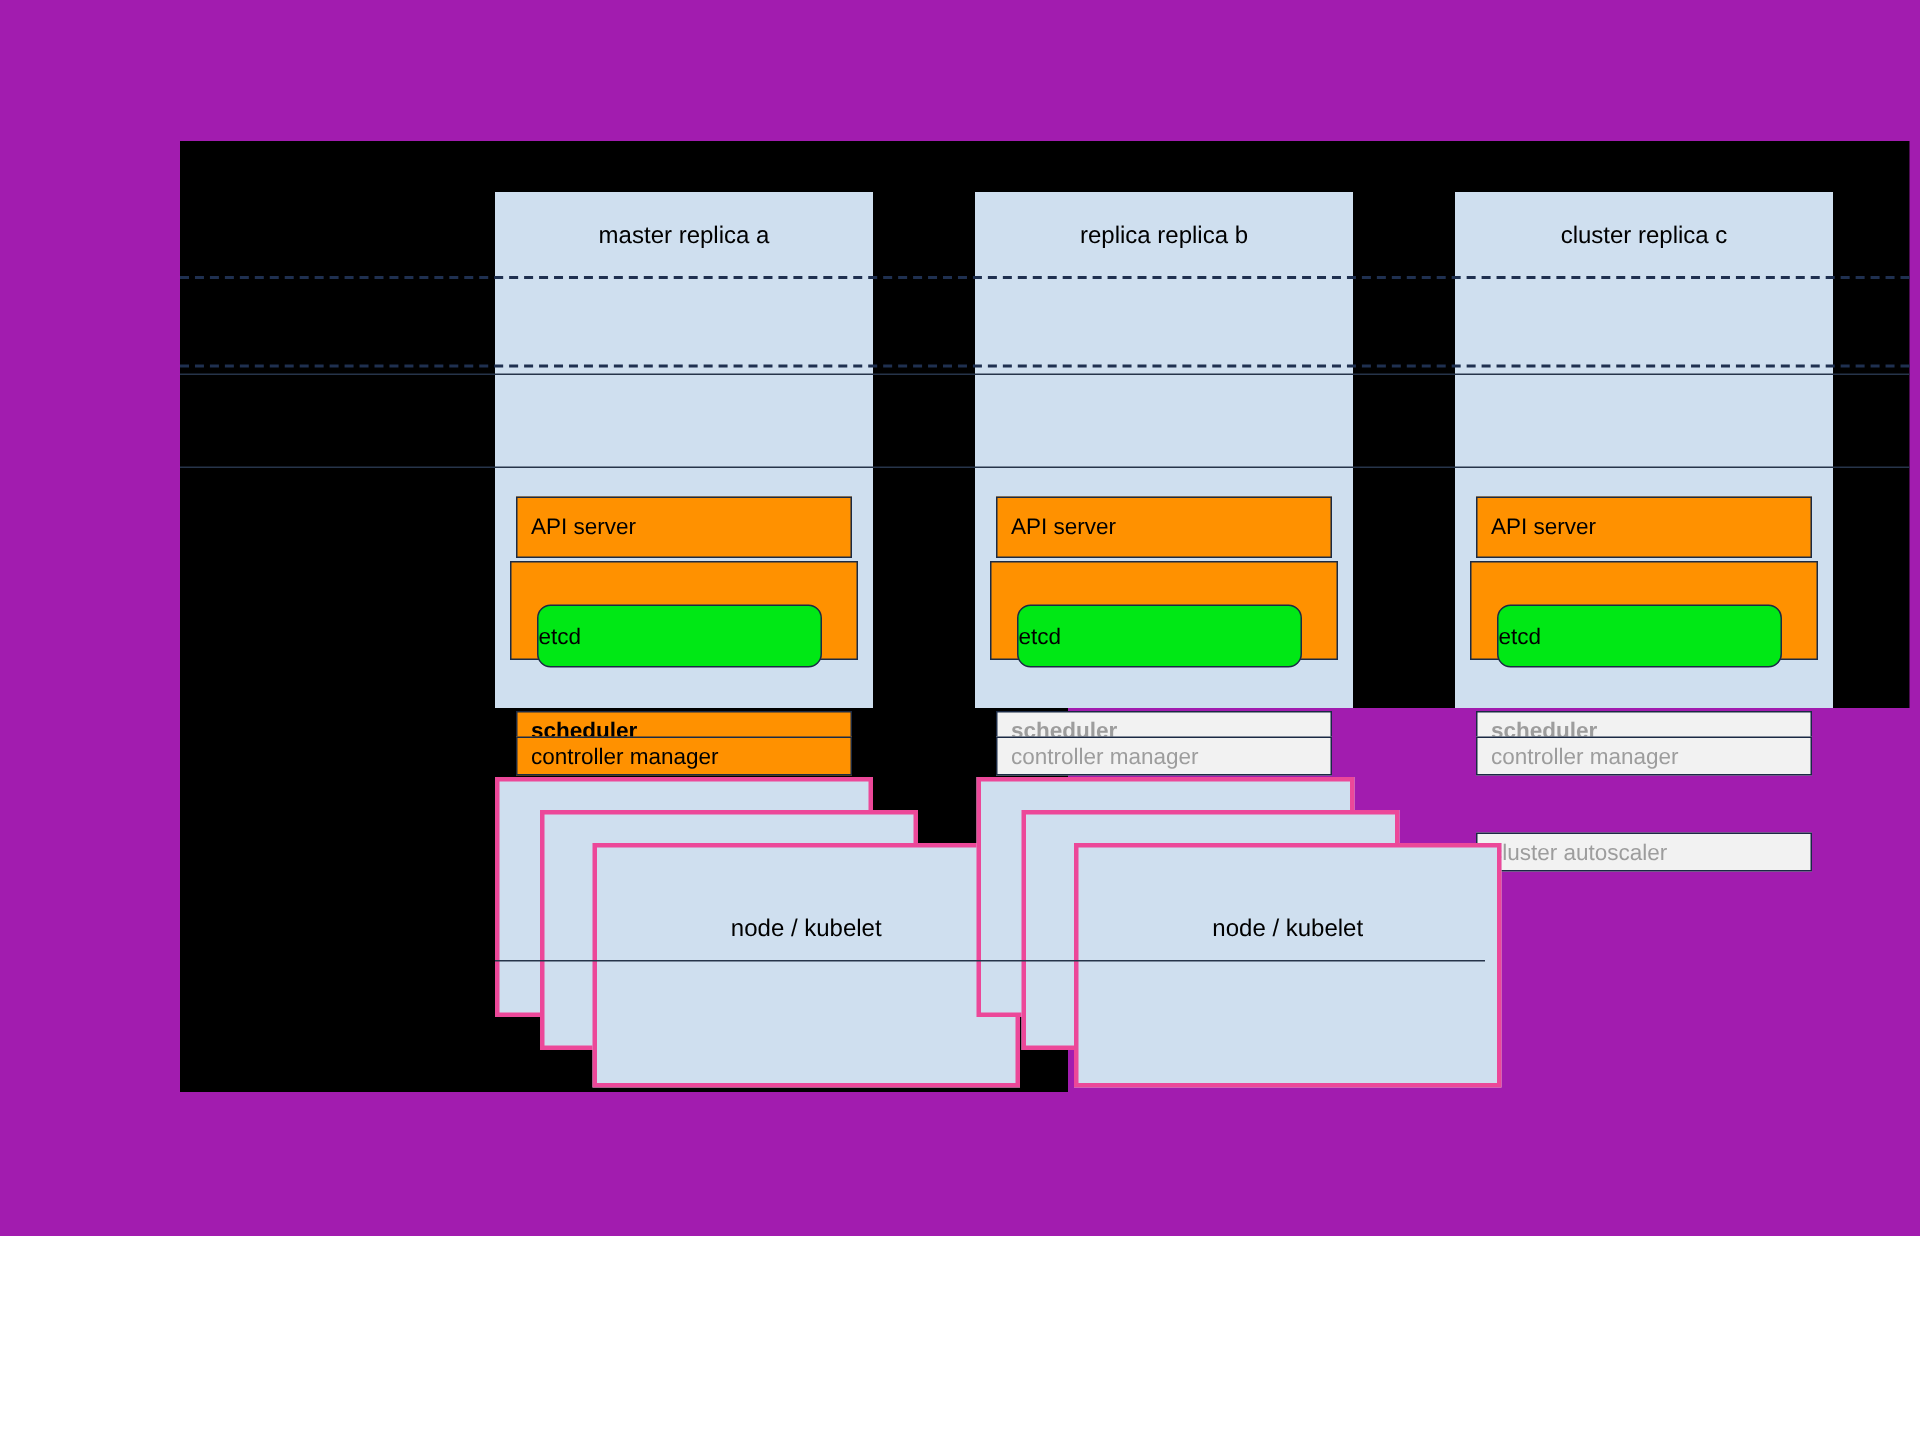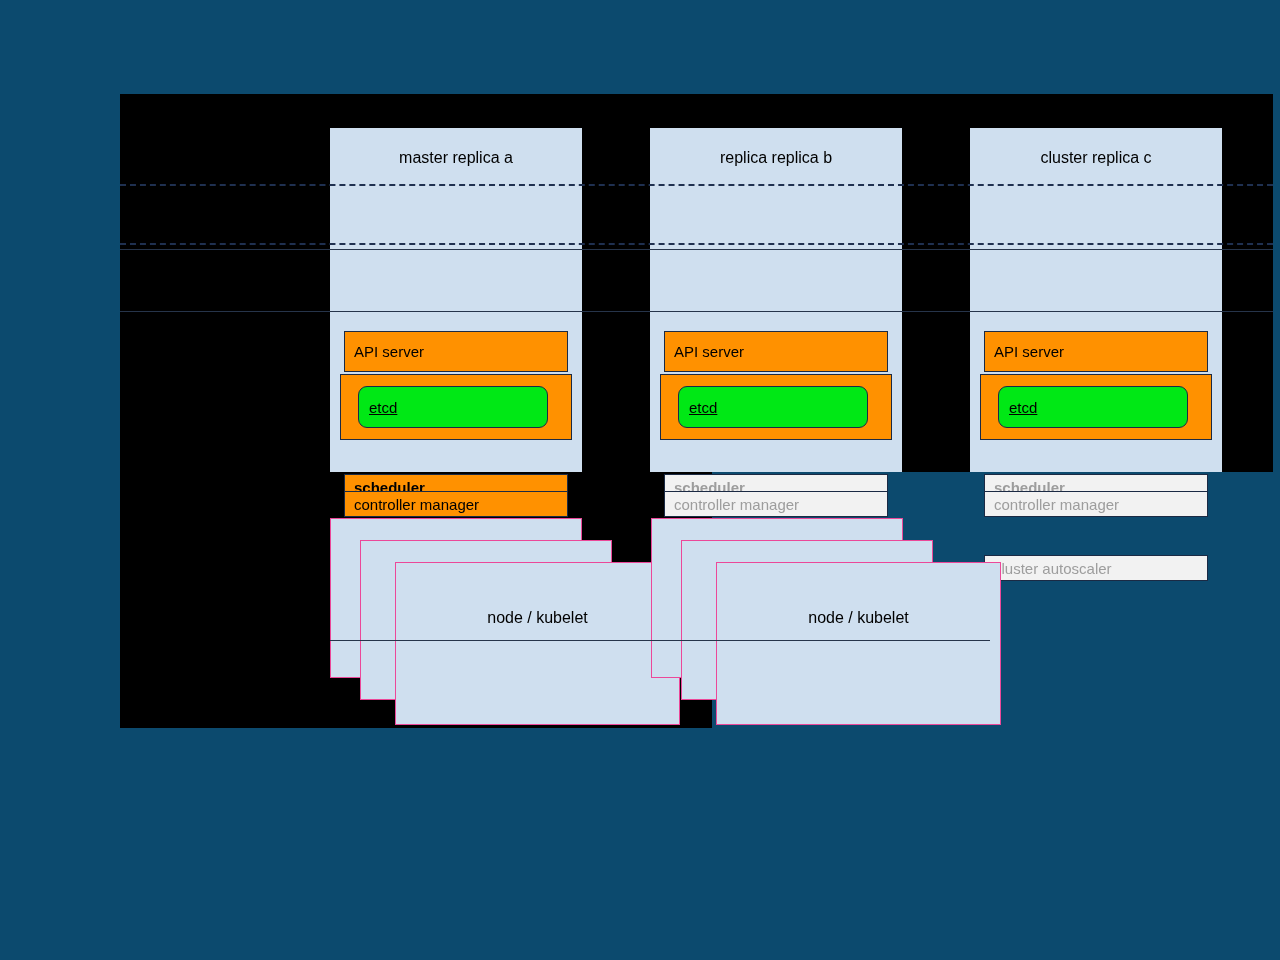--- a/index.html
+++ b/index.html
@@ -4,22 +4,22 @@
 <title>Kubernetes HA Master Replicas Diagram</title>
 <style>
   html, body {
     margin: 0;
     padding: 0;
     background: #ffffff;
   }
   #canvas {
     position: relative;
     width: 1280px;
-    height: 960px;
-    background: #0c4a6e;
+    height: 824px;
+    background: #a21caf;
     font-family: "Liberation Sans", sans-serif;
     overflow: hidden;
   }
 
   
   .backdrop {
     position: absolute;
     background: #000000;
   }
   #backdrop-top   { left: 120px; top: 94px;  width: 1153px; height: 378px; }
@@ -106,45 +106,43 @@
     border: 1px solid #1b2a44;
     background: #ff9100;
   }
   .comp-sched { left: 14px; top: 346px; width: 224px; height: 26px; font-weight: bold; }
   .comp-ctrl  { left: 14px; top: 363px; width: 224px; height: 26px; }
   .comp-auto  { left: 14px; top: 427px; width: 224px; height: 26px; }
 
   .etcd-pill {
     position: absolute;
     left: 17px;
-    top: 11px;
+    top: 28px;
     width: 190px;
     height: 42px;
     box-sizing: border-box;
     background: #00e815;
     border: 1px solid #1b2a44;
     border-radius: 9px;
     font-size: 15px;
     color: #000000;
     display: flex;
     align-items: center;
-    padding-left: 10px;
-    text-decoration: underline;
   }
 
   
   .node-group { position: absolute; }
   #node-group-1 { left: 330px; top: 518px; }
   #node-group-2 { left: 651px; top: 518px; }
 
   .node-card {
     position: absolute;
     box-sizing: border-box;
     background: #cfdfef;
-    border: 1px solid #ec4899;
+    border: 3px solid #ec4899;
     width: 252px;
     height: 160px;
     text-decoration: underline;
   }
   .node-card.layer-0 { left: 0px;  top: 0px;  }
   .node-card.layer-1 { left: 30px; top: 22px; }
   .node-card.layer-2 { left: 65px; top: 44px; width: 285px; height: 163px; }
 
   .node-label {
     position: absolute;

